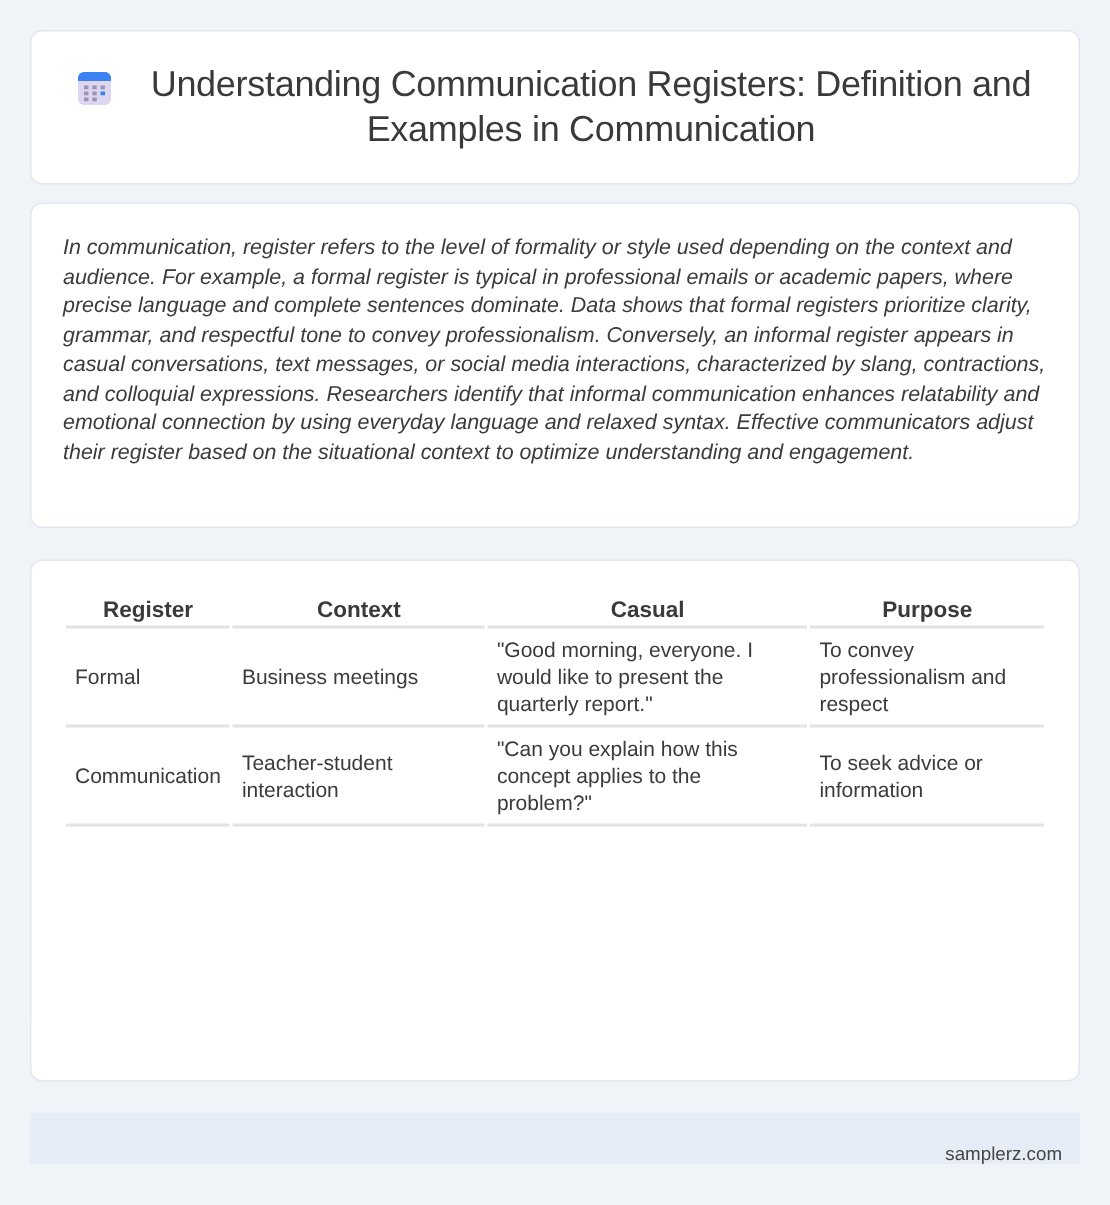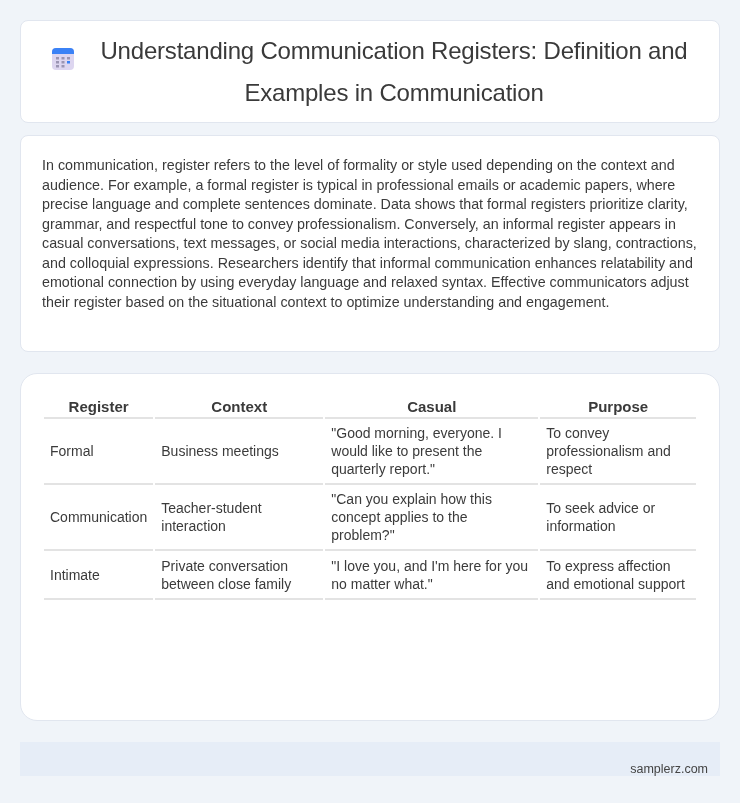--- a/index.html
+++ b/index.html
@@ -30,41 +30,41 @@
     }
     .title-icon {
       position: absolute;
       left: 30px;
       top: 26px;
       width: 24px;
       height: 24px;
     }
     .title-text {
       font-size: 24px;
-      line-height: 42px;
+      line-height: 30px;
       font-weight: normal;
       color: #3a3a3a;
       text-align: center;
       padding-left: 40px;
       letter-spacing: -0.2px;
     }
     .desc-card {
       padding: 20px 20px 20px 21px;
       margin-bottom: 21px;
       height: 217px;
+      font-style: italic;
     }
     .desc-text {
       font-size: 14.3px;
       line-height: 19.5px;
       color: #3b3b3b;
     }
     .table-card {
       padding: 20px 21px 24px 21px;
       height: 348px;
-      border-radius: 17px;
     }
     table {
       width: 100%;
       border-collapse: separate;
       border-spacing: 2px 0;
       font-size: 14px;
     }
     th {
       font-weight: bold;
       font-size: 15px;
@@ -152,26 +152,20 @@
           <td>Business meetings</td>
           <td>"Good morning, everyone. I would like to present the quarterly report."</td>
           <td>To convey professionalism and respect</td>
         </tr>
         <tr class="r2">
           <td>Communication</td>
           <td>Teacher-student interaction</td>
           <td>"Can you explain how this concept applies to the problem?"</td>
           <td>To seek advice or information</td>
         </tr>
-        <tr class="r3">
-          <td>Intimate</td>
-          <td>Private conversation between close family</td>
-          <td>"I love you, and I'm here for you no matter what."</td>
-          <td>To express affection and emotional support</td>
-        </tr>
       </tbody>
     </table>
   </div>
 
   <div class="footer">
     <span>samplerz.com</span>
   </div>
 
 </div>
 

